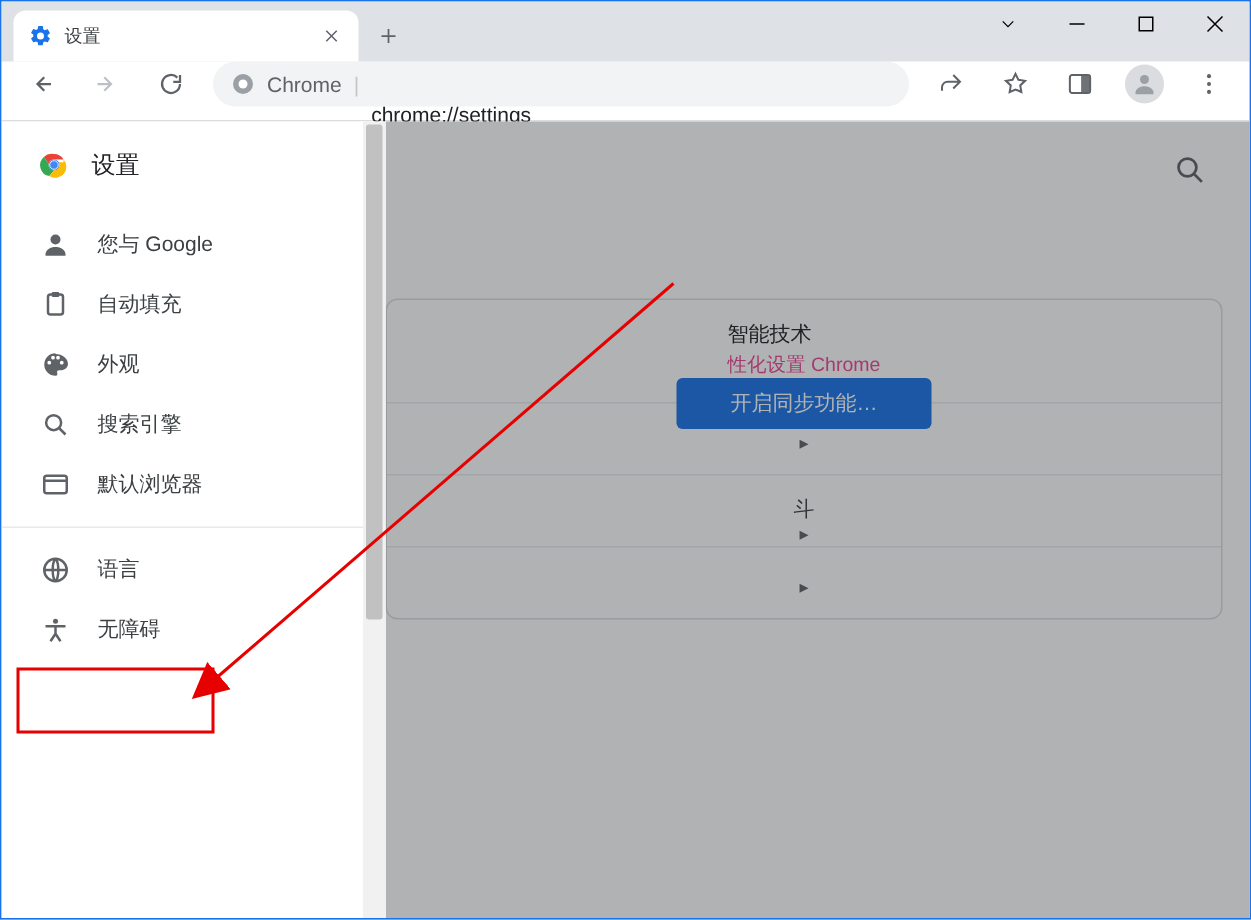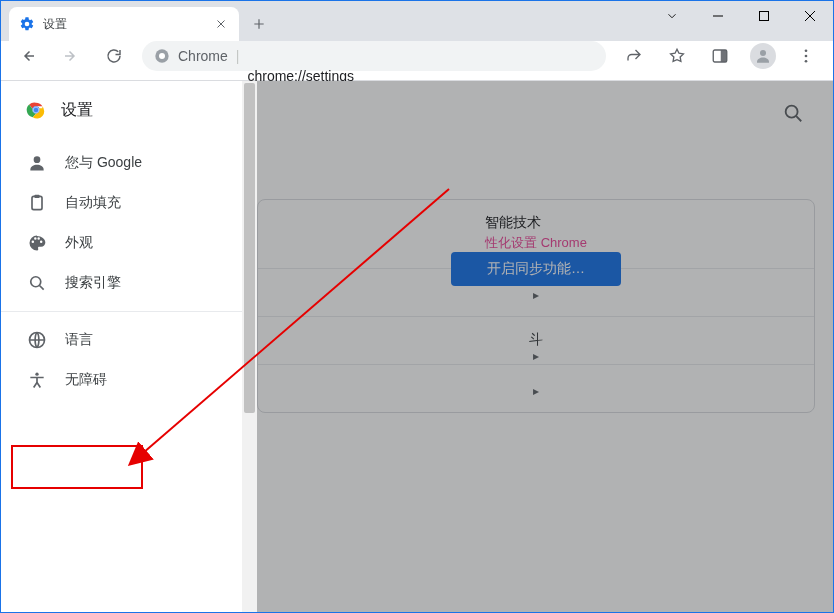--- a/index.html
+++ b/index.html
@@ -356,20 +356,29 @@
       <div class="side-item">
         <span class="ic">
             <svg viewBox="0 0 24 24" width="20" height="20">
               <circle cx="10.5" cy="10.5" r="6" fill="none" stroke="#5f6368" stroke-width="2"></circle>
               <path stroke="#5f6368" stroke-width="2" d="M15 15l5 5"></path>
             </svg>
           </span>
         <span>搜索引擎</span>
       </div>
 
+      <div class="side-item">
+        <span class="ic">
+            <svg viewBox="0 0 24 24" width="20" height="20">
+              <rect x="3" y="5" width="18" height="14" rx="2" fill="none" stroke="#5f6368" stroke-width="2"></rect>
+              <path stroke="#5f6368" stroke-width="2" d="M3 9h18"></path>
+            </svg>
+          </span>
+        <span>默认浏览器</span>
+      </div>
 
 
       <div class="side-sep"></div>
 
       <div class="side-item">
         <span class="ic">
             <svg viewBox="0 0 24 24" width="20" height="20">
               <circle cx="12" cy="12" r="9" fill="none" stroke="#5f6368" stroke-width="2"></circle>
               <path fill="none" stroke="#5f6368" stroke-width="2" d="M3 12h18M12 3c3 3 3 15 0 18M12 3c-3 3-3 15 0 18"></path>
             </svg>

